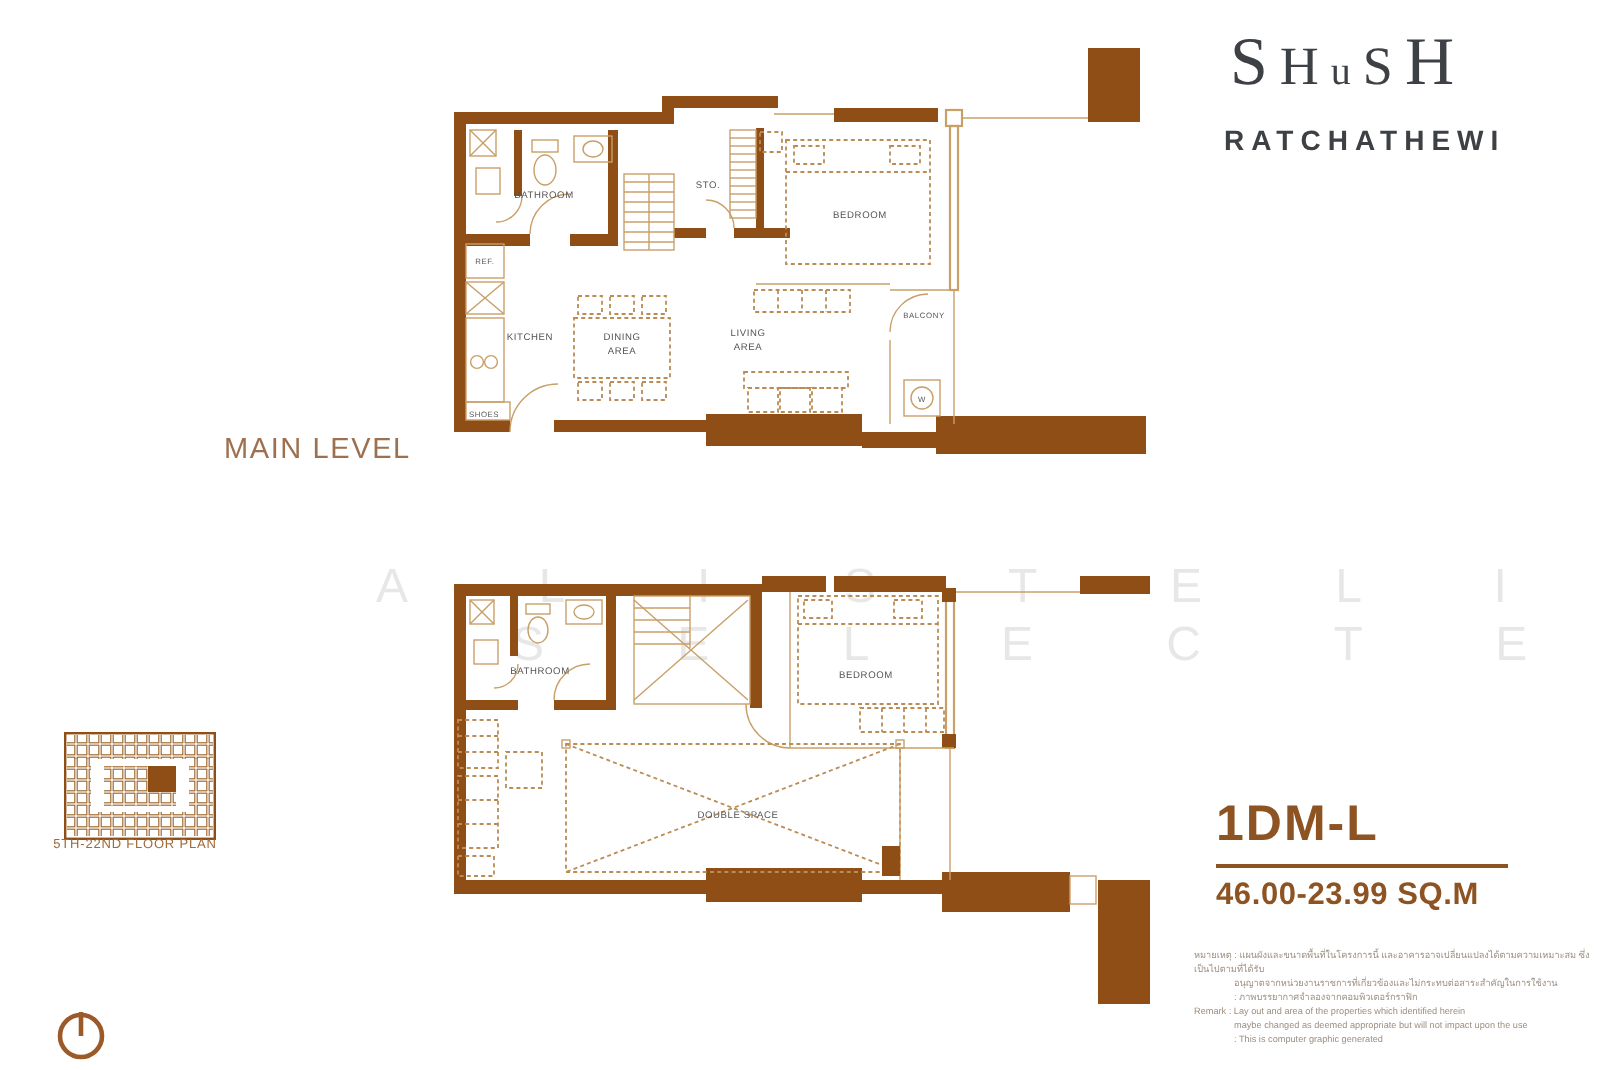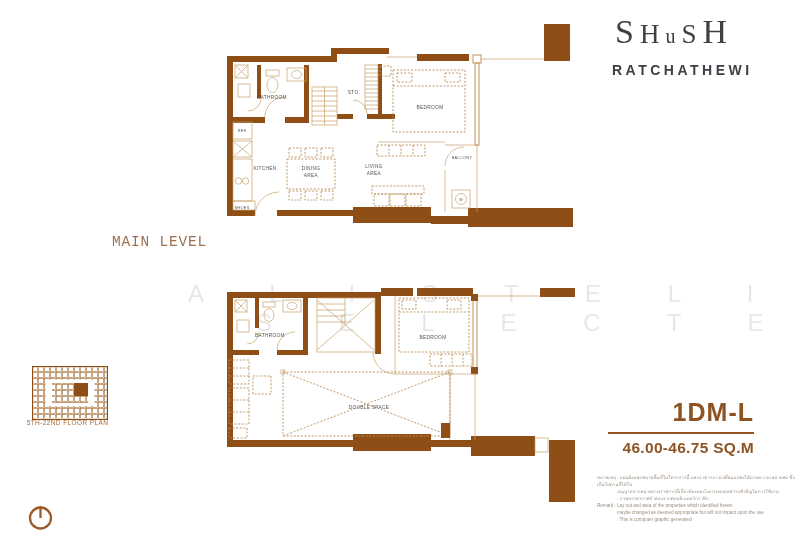--- a/index.html
+++ b/index.html
@@ -15,37 +15,37 @@
   .logo{position:absolute;left:612px;top:12px;width:170px;color:#3d4044;}
   .logo .word{font-family:"Liberation Serif",serif;line-height:40px;}
   .logo .L0,.logo .L4{font-size:34px;}
   .logo .L1,.logo .L3{font-size:27px;}
   .logo .L2{font-size:20px;}
   .logo .word span{margin:0 3px;}
   .logo .loc{font-size:14px;letter-spacing:3.5px;font-weight:bold;margin-top:4px;color:#3d4044;}
 
   
   .level-label{position:absolute;font-size:14.5px;letter-spacing:0.8px;color:#9d7050;font-weight:500;}
-  .lbl-main{left:112px;top:234px;font-family:Liberation Mono, monospace;}
+  .lbl-main{left:112px;top:217px;}
   .lbl-furn{left:97px;top:457px;}
 
   
   .plan{position:absolute;}
   .plan-main{left:227px;top:24px;}
   .plan-furn{left:227px;top:288px;}
 
   
   .keyplan{position:absolute;left:32px;top:366px;}
   .keyplan-caption{position:absolute;left:10px;top:419px;width:115px;text-align:center;font-size:6.5px;letter-spacing:0.4px;color:#a06a3a;}
 
   
   .compass{position:absolute;left:27px;top:501px;}
 
   
-  .unit-info{position:absolute;left:608px;top:398px;width:146px;text-align:right;color:#8d5322;}
+  .unit-info{position:absolute;left:608px;top:398px;width:146px;text-align:left;color:#8d5322;}
   .unit-code{font-size:25px;font-weight:bold;letter-spacing:1px;padding-bottom:5px;border-bottom:2.5px solid #8d5322;}
   .unit-area{font-size:15.5px;font-weight:bold;letter-spacing:0.3px;margin-top:5px;}
 
   
   .disclaimer{position:absolute;left:597px;top:474px;width:198px;font-size:4.6px;line-height:7px;color:#9b8e80;}
   .disclaimer .ind{padding-left:20px;}
 
   
   svg .wall{fill:#8e4e15;stroke:none;}
   svg .tan{stroke:#c99f68;fill:none;stroke-width:1.1;}
@@ -318,21 +318,21 @@
 
   <div class="compass">
     <svg width="28" height="30" viewBox="0 0 28 30">
       <circle cx="13.5" cy="17" r="10.5" fill="none" stroke="#9c5a28" stroke-width="2.3"></circle>
       <line x1="13.5" y1="17" x2="13.5" y2="5" stroke="#9c5a28" stroke-width="2.3"></line>
     </svg>
   </div>
 
   <div class="unit-info">
     <div class="unit-code">1DM-L</div>
-    <div class="unit-area">46.00-46.75 SQ.M</div>
+    <div class="unit-area">46.00-23.99 SQ.M</div>
   </div>
 
   <div class="disclaimer">
     <div>หมายเหตุ : แผนผังและขนาดพื้นที่ในโครงการนี้ และอาคารอาจเปลี่ยนแปลงได้ตามความเหมาะสม ซึ่งเป็นไปตามที่ได้รับ</div>
     <div class="ind">อนุญาตจากหน่วยงานราชการที่เกี่ยวข้องและไม่กระทบต่อสาระสำคัญในการใช้งาน</div>
     <div class="ind">: ภาพบรรยากาศจำลองจากคอมพิวเตอร์กราฟิก</div>
     <div>Remark : Lay out and area of the properties which identified herein</div>
     <div class="ind">maybe changed as deemed appropriate but will not impact upon the use</div>
     <div class="ind">: This is computer graphic generated</div>
   </div>

